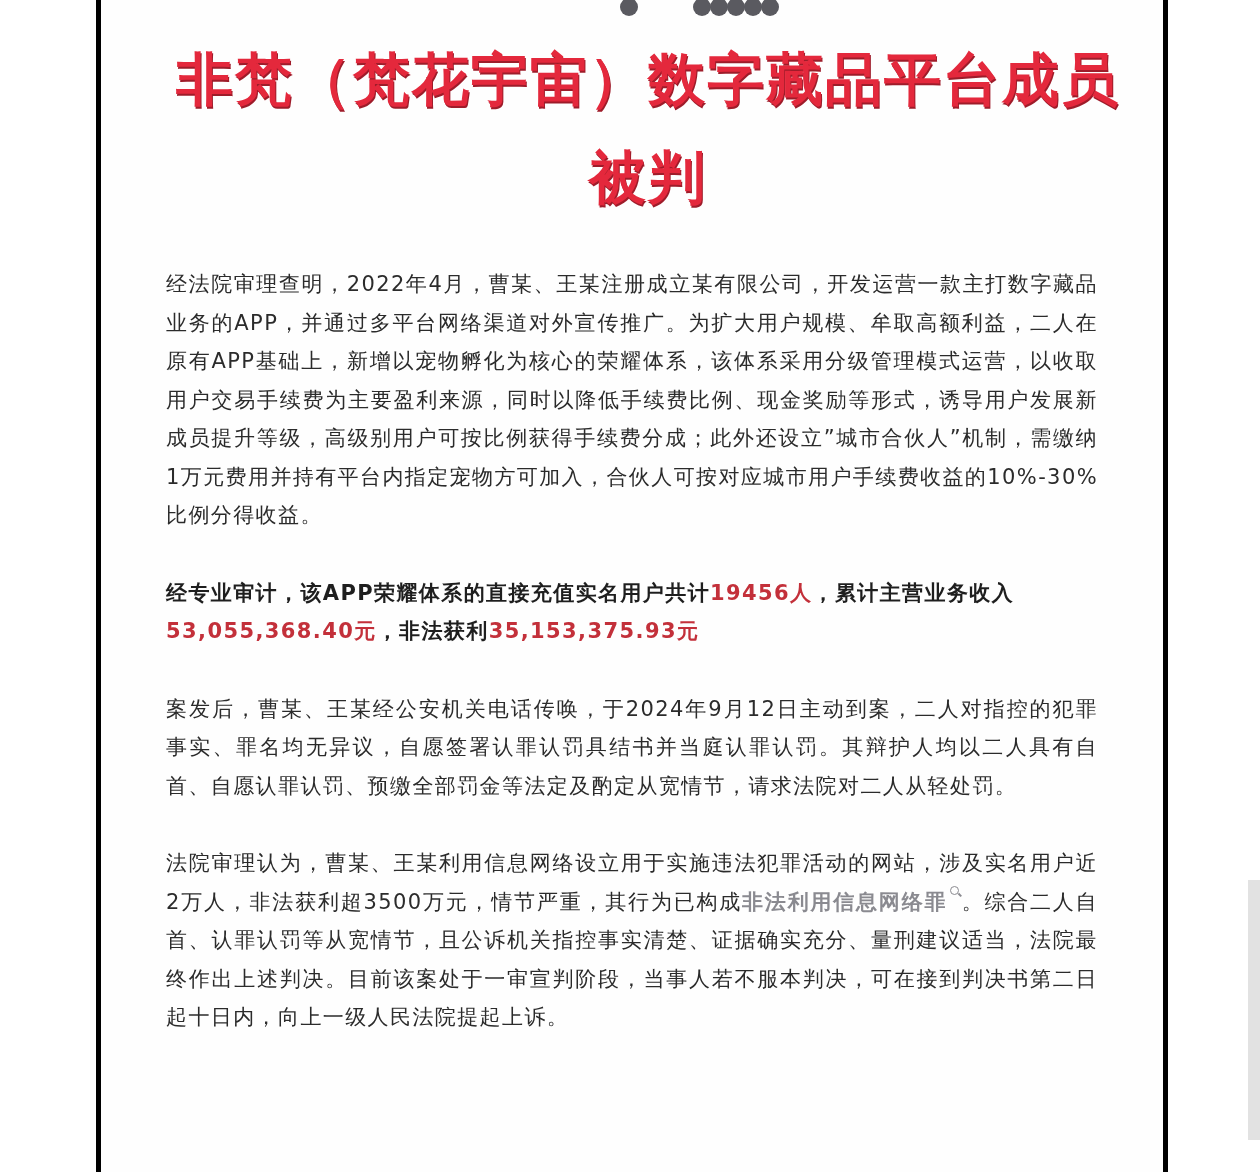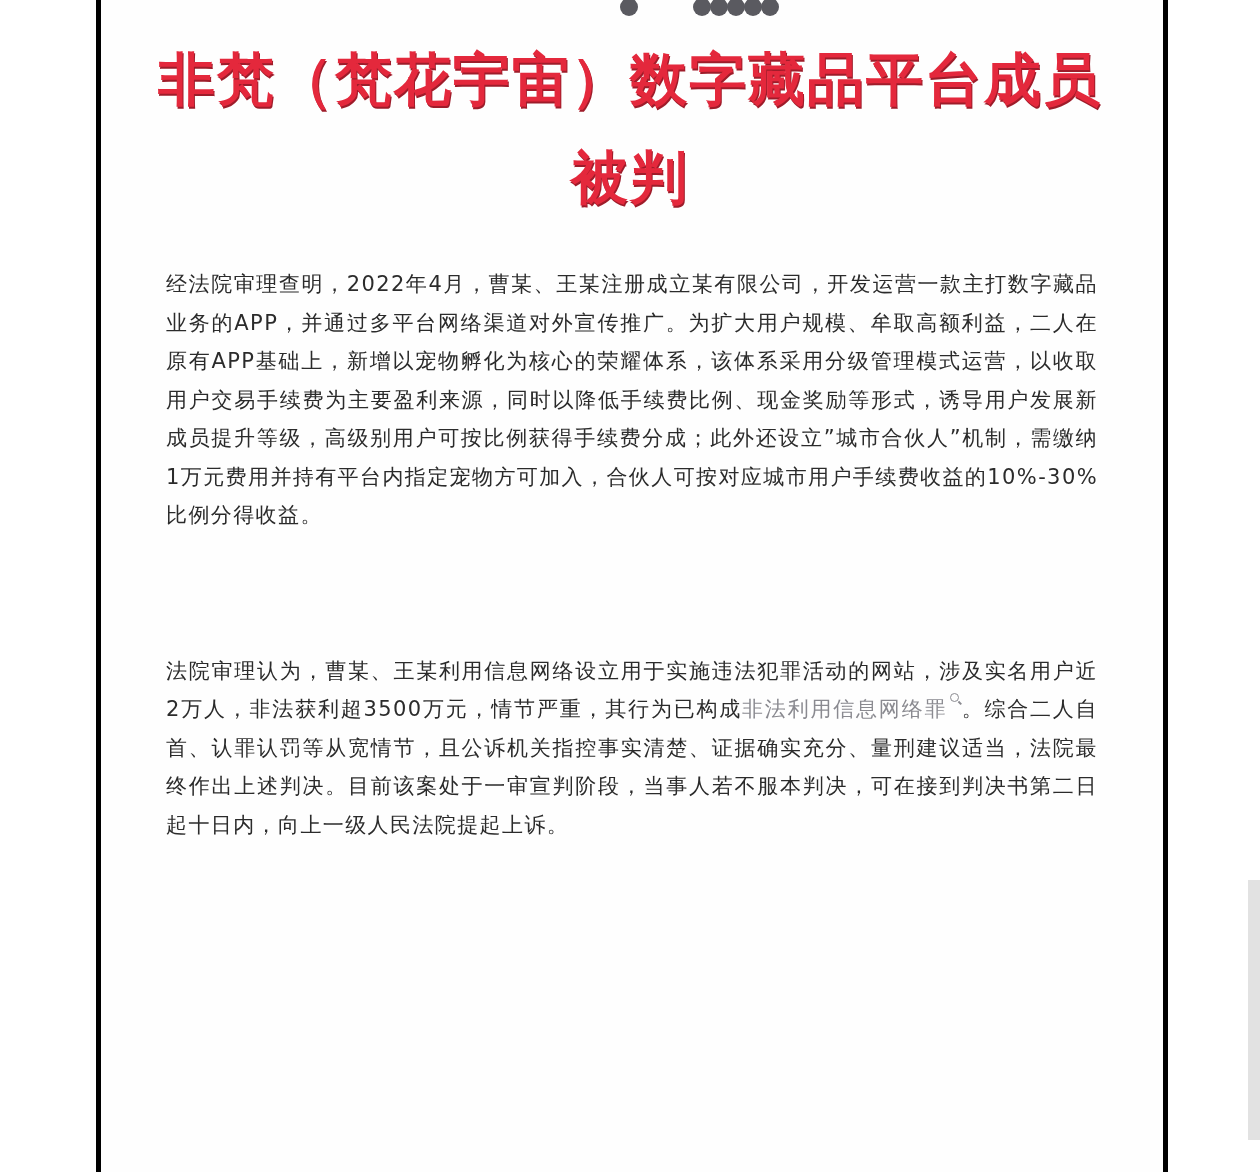--- a/index.html
+++ b/index.html
@@ -38,21 +38,21 @@
       border-radius: 50%;
       background: #5a5a60;
       margin-top: -4px;
     }
     .dot-gap { width: 56px; }
     .dot-cluster { display: flex; }
     .dot-cluster .dot { margin-left: -1px; }
 
     .title {
       position: absolute;
-      left: 130px;
+      left: 148px;
       width: 1000px;
       top: 30px;
       margin: 0;
       text-align: center;
       color: #e4283c;
       font-weight: bold;
       font-size: 57px;
       line-height: 98px;
       letter-spacing: 2px;
       text-shadow: 1px 2px 0 #9e1c2a;
@@ -66,21 +66,21 @@
       width: 932px;
       color: #2b2b2b;
       font-size: 21px;
       line-height: 38.5px;
       letter-spacing: 1.4px;
     }
     .para { margin: 0; text-align: justify; }
     .gap { height: 39px; }
     .bold { font-weight: bold; color: #1e1e1e; }
     .red { color: #c3303a; font-weight: bold; }
-    .link { color: #8a8a90; }
+    .link { color: #8a8a90; font-weight: bold; }
     .search-sup {
       display: inline-block;
       width: 7px;
       height: 7px;
       border: 1.5px solid #8a8a90;
       border-radius: 50%;
       position: relative;
       top: -14px;
       margin-left: 3px;
       margin-right: 2px;
@@ -125,22 +125,24 @@
 <h1 class="title">非梵（梵花宇宙）数字藏品平台成员被判</h1>
 
 <div class="content">
 
   <div class="gap"></div>
 
   <p class="para">经法院审理查明，2022年4月，曹某、王某注册成立某有限公司，开发运营一款主打数字藏品业务的APP，并通过多平台网络渠道对外宣传推广。为扩大用户规模、牟取高额利益，二人在原有APP基础上，新增以宠物孵化为核心的荣耀体系，该体系采用分级管理模式运营，以收取用户交易手续费为主要盈利来源，同时以降低手续费比例、现金奖励等形式，诱导用户发展新成员提升等级，高级别用户可按比例获得手续费分成；此外还设立”城市合伙人”机制，需缴纳1万元费用并持有平台内指定宠物方可加入，合伙人可按对应城市用户手续费收益的10%-30%比例分得收益。</p>
 
   <div class="gap"></div>
 
+  <p class="para bold"><span>经专业审计，该APP荣耀体系的直接充值实名用户共计</span><span class="red">19456人</span><span>，累计主营业务收入</span><br><span class="red">53,055,368.40元</span><span>，非法获利</span><span class="red">35,153,375.93元</span></p>
 
   <div class="gap"></div>
 
+  <p class="para">案发后，曹某、王某经公安机关电话传唤，于2024年9月12日主动到案，二人对指控的犯罪事实、罪名均无异议，自愿签署认罪认罚具结书并当庭认罪认罚。其辩护人均以二人具有自首、自愿认罪认罚、预缴全部罚金等法定及酌定从宽情节，请求法院对二人从轻处罚。</p>
 
   <div class="gap"></div>
 
   <p class="para"><span>法院审理认为，曹某、王某利用信息网络设立用于实施违法犯罪活动的网站，涉及实名用户近2万人，非法获利超3500万元，情节严重，其行为已构成</span><span class="link">非法利用信息网络罪</span><span class="search-sup"></span><span>。综合二人自首、认罪认罚等从宽情节，且公诉机关指控事实清楚、证据确实充分、量刑建议适当，法院最终作出上述判决。目前该案处于一审宣判阶段，当事人若不服本判决，可在接到判决书第二日起十日内，向上一级人民法院提起上诉。</span></p>
 </div>
 
 <div class="scrollbar"></div>
 
 </body></html>

